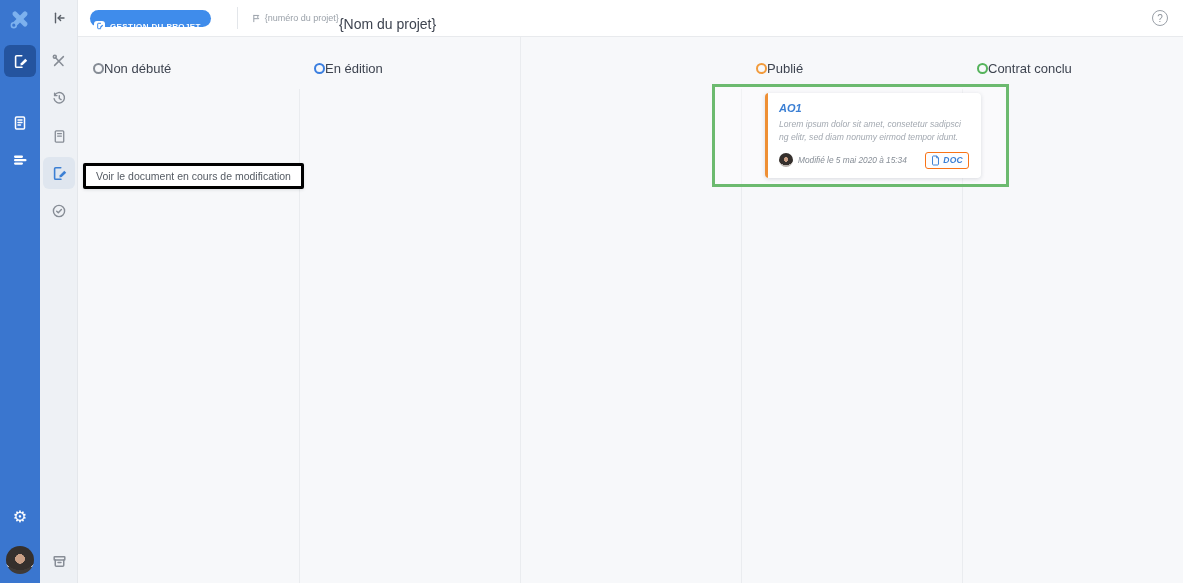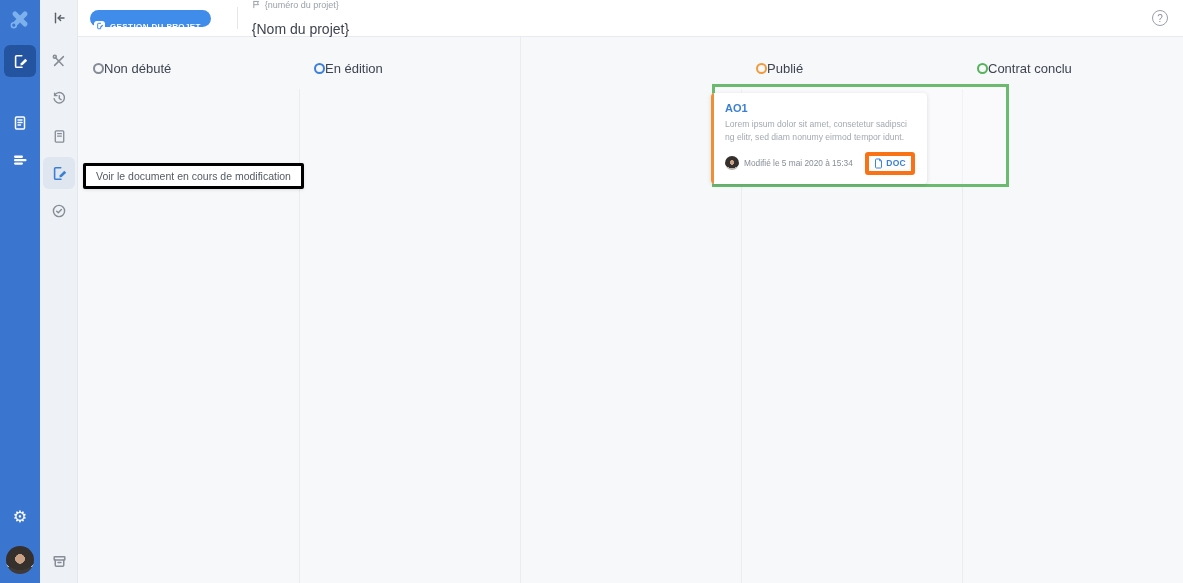--- a/index.html
+++ b/index.html
@@ -39,55 +39,55 @@
 
   
   .header { position:absolute; left:78px; top:0; width:1105px; height:37px; background:#fff;
             border-bottom:1px solid #e8eaed; display:flex; align-items:center; z-index:3; }
   .badge { margin-left:12px; height:17px; background:#3f8ceb; border-radius:9px;
            display:flex; align-items:center; gap:5px; padding:16px 10px 0 4px; cursor:pointer; }
   .badge-ico { width:11px; height:11px; background:#fff; border-radius:3px;
                display:flex; align-items:center; justify-content:center; color:#3f8ceb; }
   .badge-label { color:#fff; font-size:8px; font-weight:bold; letter-spacing:.4px; white-space:nowrap; }
   .hdr-divider { width:1px; height:22px; background:#e3e6ea; margin:0 14px 0 26px; }
-  .proj-meta { display:flex; flex-direction:column; justify-content:center;text-align:center; }
+  .proj-meta { display:flex; flex-direction:row; justify-content:center;text-align:center; }
   .proj-number { display:flex; align-items:center; gap:4px; font-size:9px; color:#9aa1a9; }
   .proj-name { font-size:14px; color:#3e4450; margin-top:11px; }
   .doc-tag { margin-left:20px; background:#e9ebee; color:#5a616b; border-radius:3px;
              padding:4px 8px; font-size:8px; font-weight:bold; letter-spacing:.3px; white-space:nowrap; }
   .help { position:absolute; right:15px; top:10px; width:16px; height:16px; border:1px solid #9aa0a8;
           border-radius:50%; color:#8b9199; font-size:10px; display:flex; align-items:center;
           justify-content:center; cursor:pointer; }
 
   
   .board { position:absolute; left:78px; top:37px; width:1105px; height:546px; background:#f7f8fa; display:flex; }
   .col { flex:1; display:flex; flex-direction:column; }
   .col-head { height:52px; display:flex; align-items:center; padding:10px 0 0 15px; }
   .status-circle { width:11px; height:11px; border-radius:50%; border:2px solid #868c95; flex:0 0 auto; }
   .col-label { font-size:13px; color:#3e4450; }
   .col-body { flex:1; }
   .col + .col .col-body { border-left:1px solid #eaecef; }
 
   
   .highlight-box { position:absolute; left:634px; top:47px; width:297px; height:103px;
                    border:3px solid #6cba6f; background:rgba(255,255,255,.35); z-index:2; }
-  .card { position:absolute; left:633px; top:56px; width:216px; z-index:3; background:#fff;
+  .card { position:absolute; left:687px; top:56px; width:216px; z-index:3; background:#fff;
           border-radius:4px; box-shadow:0 1px 4px rgba(30,40,60,.15); overflow:hidden;
-          padding:9px 12px 9px 14px; cursor:pointer; }
+          padding:9px 12px 9px 14px; cursor:pointer;font-style:italic; }
   .card-stripe { position:absolute; left:0; top:0; bottom:0; width:3px; background:#ee8f35; }
   .card-title { font-size:11px; font-weight:bold; color:#3b7fd4; }
   .card-body { font-size:8.6px; line-height:1.5; color:#a3a9b1; margin-top:4px; }
   .card-footer { margin-top:8px; display:flex; align-items:center; gap:5px; }
   .mini-avatar { width:14px; height:14px; border-radius:50%; flex:0 0 auto; overflow:hidden;
             background:
               radial-gradient(circle at 50% 46%, #c99f85 0 23%, rgba(0,0,0,0) 24%),
               radial-gradient(ellipse 60% 52% at 50% 34%, #35302d 0 99%, rgba(0,0,0,0) 100%),
               linear-gradient(#d9d3cd, #b5afa9); }
   .card-modified { font-size:8.3px; color:#868d96; flex:1; white-space:nowrap; }
-  .doc-chip { display:flex; align-items:center; gap:3px; border:4px solid #f97316; border-radius:3px;
+  .doc-chip { display:flex; align-items:center; gap:3px; border:1px solid #f97316; border-radius:3px;
               padding:2px 5px; color:#3b7fd4; background:#fdfdfe; cursor:pointer; }
   .doc-chip-label { font-size:8.5px; font-weight:bold; letter-spacing:.3px; }
 </style>
 </head>
 <body>
 
 <div class="sidebar">
   <div class="logo">
     <svg width="24" height="24" viewBox="0 0 24 24" fill="none">
       <g stroke="#7db1ee" stroke-width="5" stroke-linecap="round">

